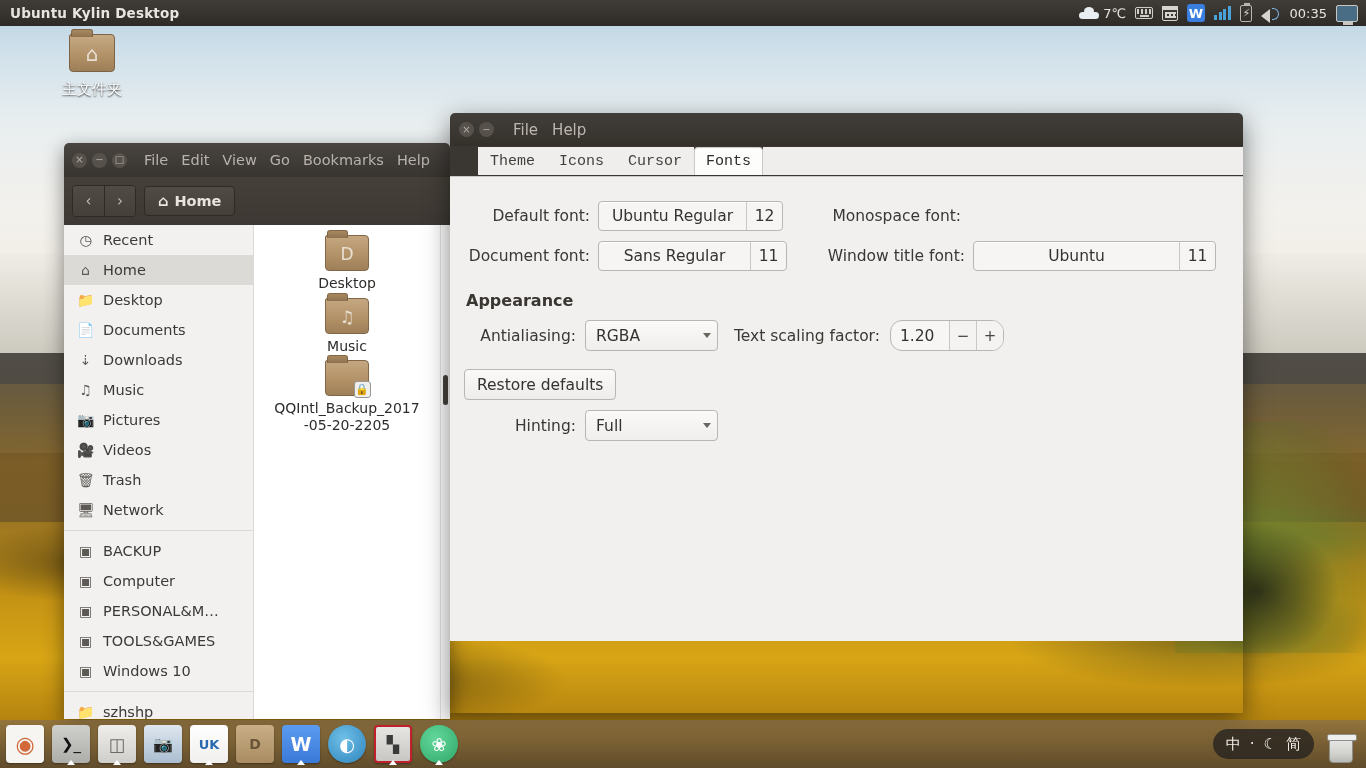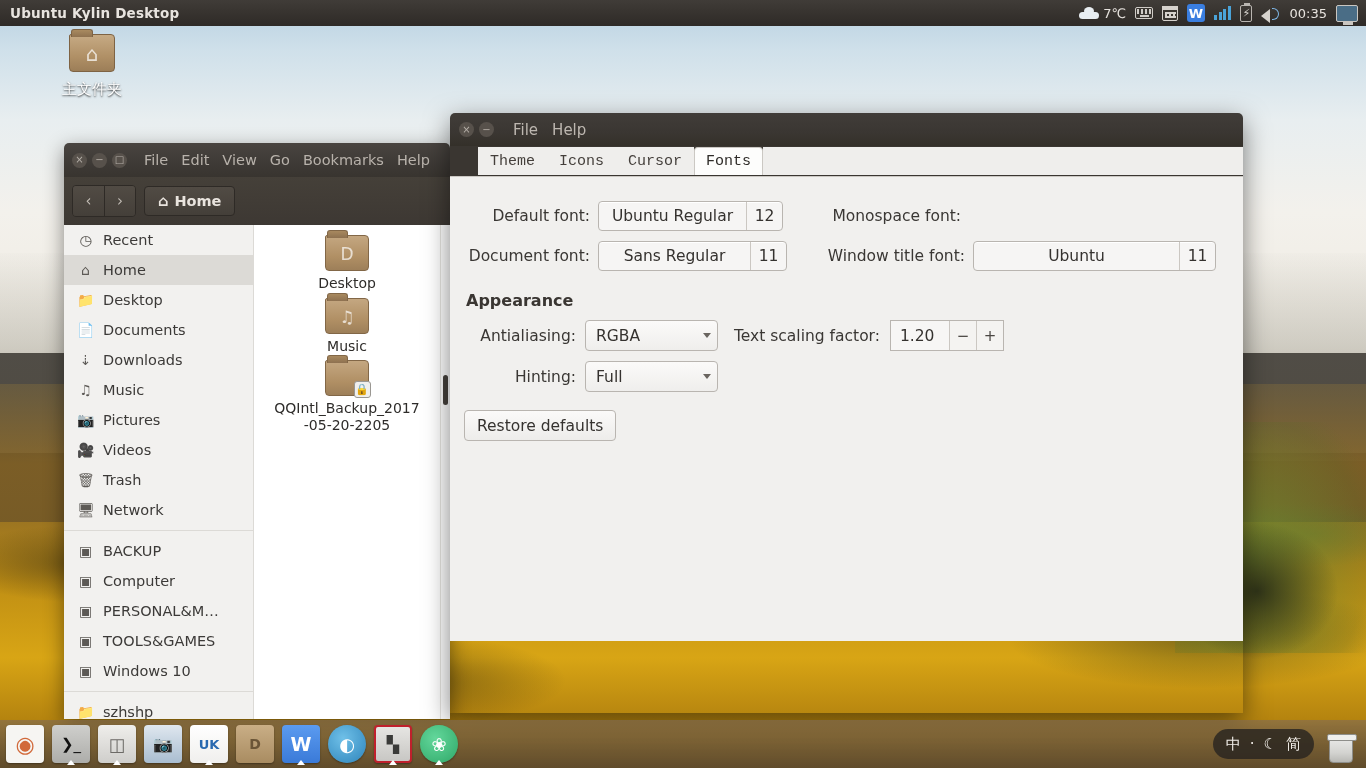--- a/index.html
+++ b/index.html
@@ -239,21 +239,21 @@
   .fontbtn .fsize { width: 36px; display: flex; align-items: center; justify-content: center; border-left: 1px solid #cbc7c2; color: #35322f; font-size: 15.5px; }
 
   .combo {
     height: 31px; width: 133px; background: linear-gradient(to bottom, #fbfaf9, #efeeec);
     border: 1px solid #b9b5b0; border-radius: 4px; display: flex; align-items: center;
     padding: 0 6px 0 10px; color: #35322f; font-size: 15.5px;
   }
   .combo .arrow { margin-left: auto; width: 0; height: 0; border-style: solid; border-width: 5px 4.5px 0 4.5px; border-color: #6a6560 transparent transparent transparent; }
 
   .spin {
-    height: 31px; border: 1px solid #b9b5b0; border-radius: 0; display: flex; align-items: stretch;
+    height: 31px; border: 1px solid #b9b5b0; border-radius: 12px; display: flex; align-items: stretch;
     background: #f7f6f5; overflow: hidden;
   }
   .spin .val { width: 58px; display: flex; align-items: center; padding-left: 9px; color: #35322f; font-size: 15.5px; }
   .spin .sbtn { width: 27px; display: flex; align-items: center; justify-content: center; border-left: 1px solid #cbc7c2; color: #4a4642; font-size: 15px; background: #f4f3f1; }
 
   .btn {
     height: 31px; padding: 0 12px; background: linear-gradient(to bottom, #fbfaf9, #edecea);
     border: 1px solid #b9b5b0; border-radius: 4px; color: #35322f; font-size: 15.5px;
     display: inline-flex; align-items: center;
   }
@@ -534,30 +534,30 @@
         <span class="arrow"></span>
       </div>
       <div class="flabel" style="margin-left:16px">Text scaling factor:</div>
       <div class="spin" style="margin-left:10px">
         <div class="val">1.20</div>
         <div class="sbtn">−</div>
         <div class="sbtn">+</div>
       </div>
     </div>
 
+    <div class="row" style="margin-top:18px">
+      <div class="btn">Restore defaults</div>
+    </div>
+
     <div class="row">
       <div class="flabel" style="width:112px">Hinting:</div>
       <div class="combo" style="margin-left:9px">
         <span>Full</span>
         <span class="arrow"></span>
       </div>
-    </div>
-
-    <div class="row" style="margin-top:18px">
-      <div class="btn">Restore defaults</div>
     </div>
   </div>
 </div>
 
 <div id="dock">
   <div class="dock-left">
     <div class="dock-item">
       <div class="dk" style="background:#f6f5f2;color:#d1693a;font-size:22px">◉</div>
     </div>
     <div class="dock-item">

